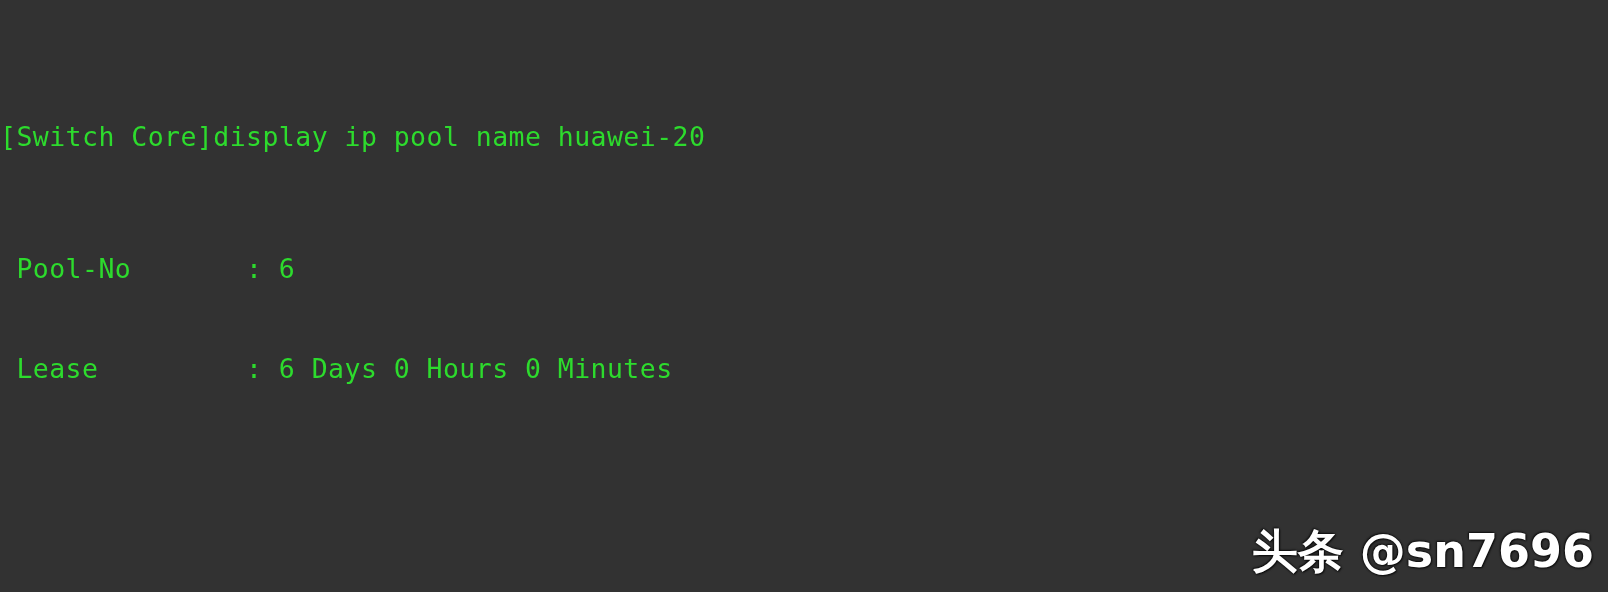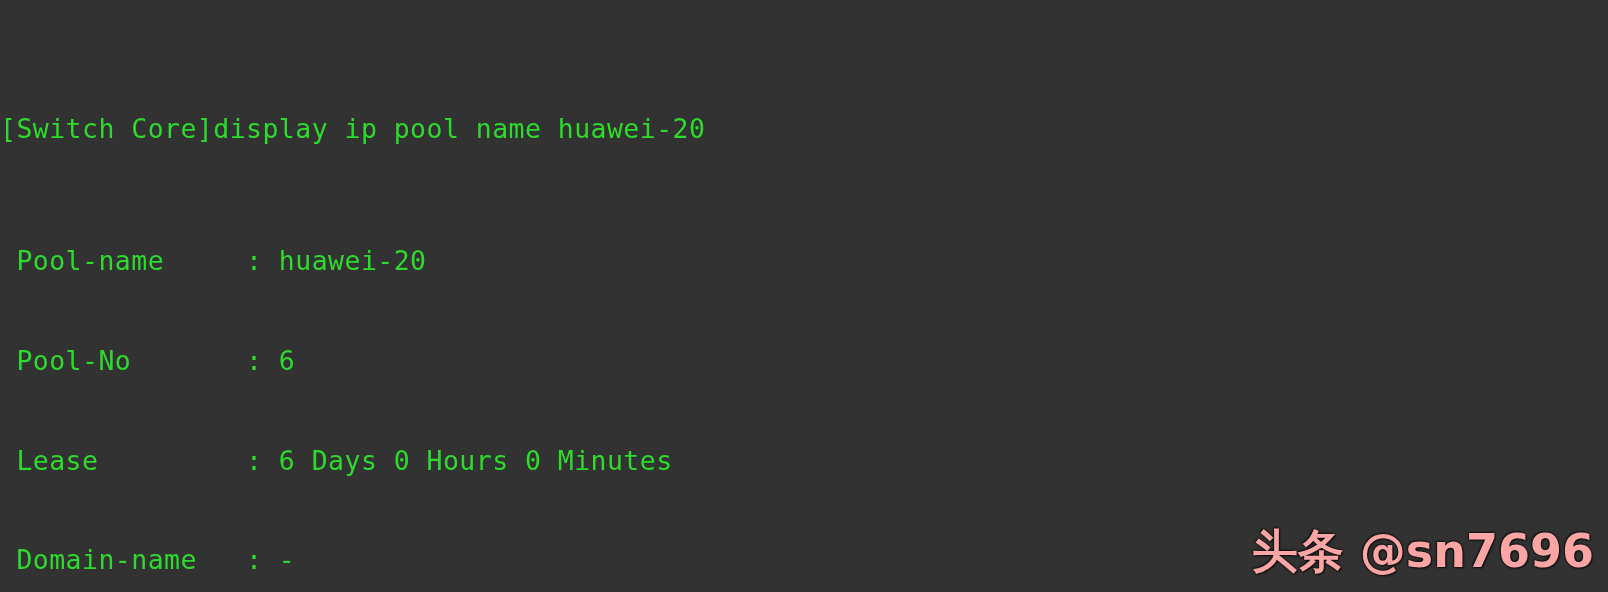--- a/index.html
+++ b/index.html
@@ -17,60 +17,58 @@
     position: relative;
     width: 1608px;
     height: 592px;
     background: #323232;
     color: #2ddb2d;
     font-family: "DejaVu Sans Mono", "Liberation Mono", monospace;
     font-size: 26.5px;
     line-height: 33.2px;
     letter-spacing: 0.45px;
     white-space: pre;
-    padding-top: 12px;
+    padding-top: 20px;
     box-sizing: border-box;
   }
   .line {
     height: 33.2px;
     white-space: pre;
     font-variant-ligatures: none;
   }
   #watermark {
     position: absolute;
     right: 14px;
     bottom: 18px;
     font-family: "DejaVu Sans", "Liberation Sans", sans-serif;
     font-size: 46px;
     font-weight: 700;
-    color: #fca5a5;
+    color: #ffffff;
     letter-spacing: 0px;
     white-space: nowrap;
     text-shadow:
       0 0 2px rgba(0,0,0,0.85),
       1px 1px 2px rgba(0,0,0,0.75),
       -1px -1px 2px rgba(0,0,0,0.55);
     line-height: 1;
     pointer-events: none;
   }
   #watermark .cjk {
     font-family: "DejaVu Sans", "Liberation Sans", sans-serif;
   }
 </style>
 </head>
 <body>
 
 <div id="terminal">
 
   <div class="line">[Switch Core]display ip pool name huawei-20</div>
 
-  <div class="line"> Pool-name     : huawei-20</div>
   <div class="line"> Pool-No       : 6</div>
   <div class="line"> Lease         : 6 Days 0 Hours 0 Minutes</div>
-  <div class="line"> Domain-name   : -</div>
   
   
   
   
   
   
   
 
   
 

